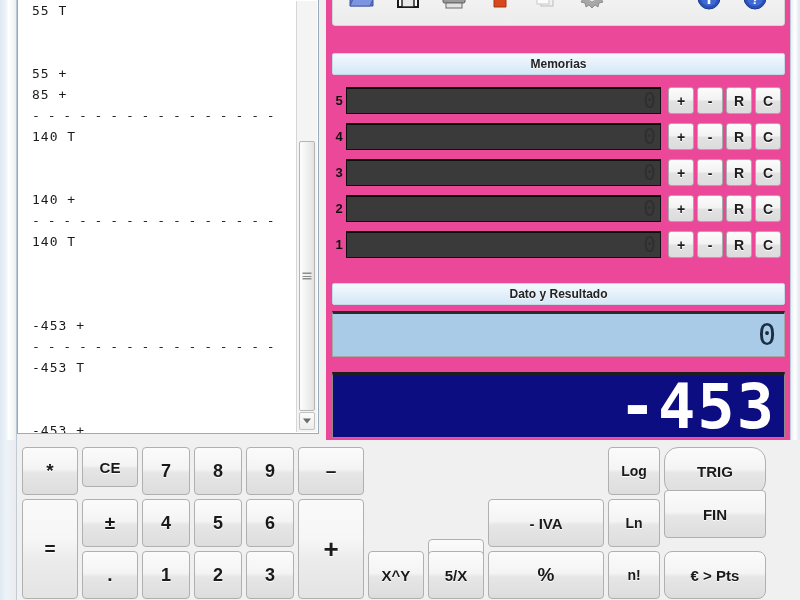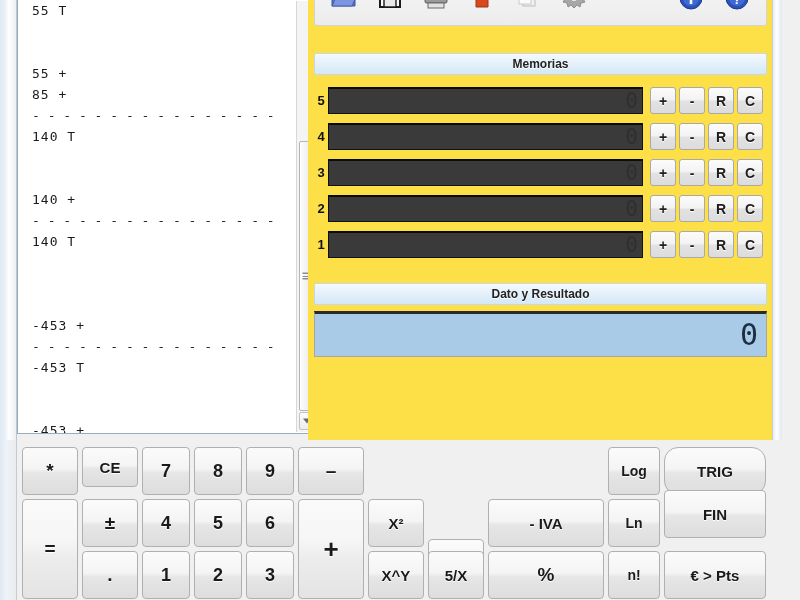--- a/index.html
+++ b/index.html
@@ -110,23 +110,23 @@
     left: 50%; top: 50%;
     transform: translate(-50%,-50%);
     border-left: 4px solid transparent;
     border-right: 4px solid transparent;
     border-top: 5px solid #6b6b6b;
   }
 
   
   .right-panel {
     position: absolute;
-    left: 308px; top: 0;
+    left: 326px; top: 0;
     width: 474px; height: 440px;
-    background: #fde047;
+    background: #ec4899;
   }
 
   
   .toolbar {
     position: absolute;
     left: 6px; top: -26px;
     width: 453px; height: 52px;
     background: linear-gradient(to bottom,#f7f7f7,#ececec);
     border: 1px solid #d3d3d3;
     border-radius: 3px;
@@ -473,48 +473,50 @@
           </div>
         </div>
       </div>
 
     <div class="sec-head" id="sec-res">Dato y Resultado</div>
 
     <div class="dato">
       <span class="seg7">0</span>
     </div>
 
+    <div class="result">
+      <span class="seg7">-453</span>
+    </div>
 
     <div class="right-edge"></div>
   </div>
 
   <div class="keypad" id="keypad">
       <div class="key op" style="left: 5px; top: 3px; width: 56px; height: 48px;">*</div>
       <div class="key txt" style="left: 65px; top: 3px; width: 56px; height: 40px;">CE</div>
       <div class="key num" style="left: 125px; top: 3px; width: 48px; height: 48px;">7</div>
       <div class="key num" style="left: 177px; top: 3px; width: 48px; height: 48px;">8</div>
       <div class="key num" style="left: 229px; top: 3px; width: 48px; height: 48px;">9</div>
       <div class="key op" style="left: 281px; top: 3px; width: 66px; height: 48px;">–</div>
       <div class="key sm" style="left: 591px; top: 3px; width: 52px; height: 48px;">Log</div>
       <div class="key txt" style="left: 647px; top: 3px; width: 102px; height: 48px; border-radius: 14px;">TRIG</div>
       <div class="key op tall" style="left: 5px; top: 55px; width: 56px; height: 100px;">=</div>
       <div class="key op" style="left: 65px; top: 55px; width: 56px; height: 48px;">±</div>
       <div class="key num" style="left: 125px; top: 55px; width: 48px; height: 48px;">4</div>
       <div class="key num" style="left: 177px; top: 55px; width: 48px; height: 48px;">5</div>
       <div class="key num" style="left: 229px; top: 55px; width: 48px; height: 48px;">6</div>
       <div class="key big tall" style="left: 281px; top: 55px; width: 66px; height: 100px;">+</div>
-      <div class="key txt" style="left: 351px; top: 55px; width: 56px; height: 48px;">X²</div>
       <div class="key txt" style="left: 411px; top: 55px; width: 56px; height: 48px; margin-top: 40px;">X³</div>
       <div class="key txt" style="left: 471px; top: 55px; width: 116px; height: 48px;">- IVA</div>
       <div class="key sm" style="left: 591px; top: 55px; width: 52px; height: 48px;">Ln</div>
       <div class="key txt" style="left: 647px; top: 46px; width: 102px; height: 48px;">FIN</div>
       <div class="key op" style="left: 65px; top: 107px; width: 56px; height: 48px;">.</div>
       <div class="key num" style="left: 125px; top: 107px; width: 48px; height: 48px;">1</div>
       <div class="key num" style="left: 177px; top: 107px; width: 48px; height: 48px;">2</div>
       <div class="key num" style="left: 229px; top: 107px; width: 48px; height: 48px;">3</div>
       <div class="key txt" style="left: 351px; top: 107px; width: 56px; height: 48px;">X^Y</div>
       <div class="key txt" style="left: 411px; top: 107px; width: 56px; height: 48px;">5/X</div>
       <div class="key op" style="left: 471px; top: 107px; width: 116px; height: 48px;">%</div>
       <div class="key sm" style="left: 591px; top: 107px; width: 52px; height: 48px;">n!</div>
-      <div class="key txt" style="left: 647px; top: 107px; width: 102px; height: 48px;">€ &gt; Pts</div>
+      <div class="key txt" style="left: 647px; top: 107px; width: 102px; height: 48px; border-radius: 8px;">€ &gt; Pts</div>
     </div>
 
 </div>
 
 </body></html>

